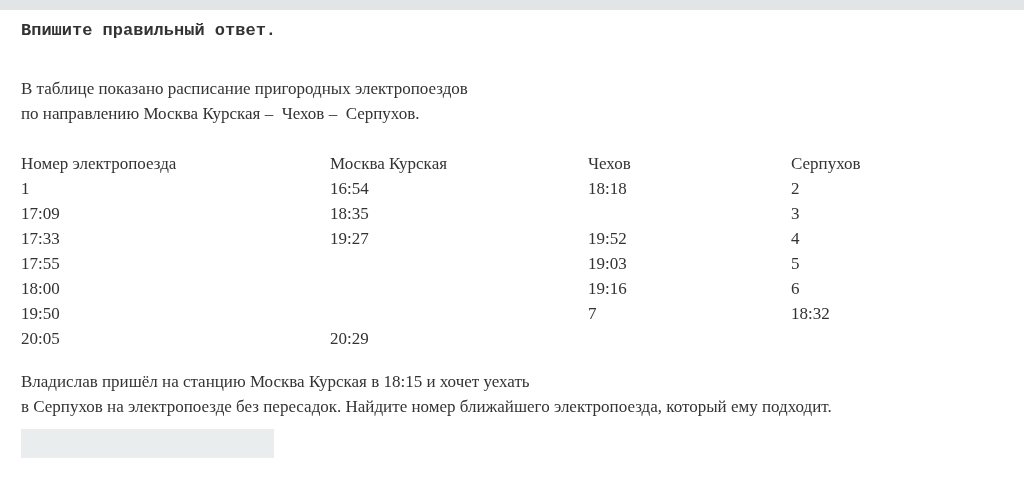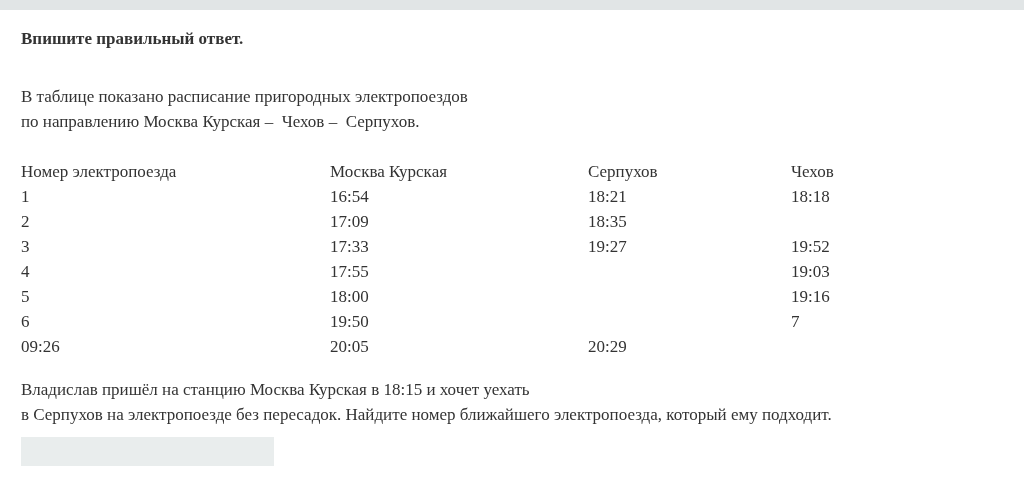--- a/index.html
+++ b/index.html
@@ -21,22 +21,23 @@
   }
   .content {
     padding: 0 21px;
     font-size: 17px;
     line-height: 25px;
   }
   .txt {
     white-space: pre-wrap;
   }
   .title {
-    margin-top: 16px;
+    margin-top: 8px;
     font-weight: bold;
+    font-family: Liberation Mono, monospace;
   }
   .intro {
     margin-top: 33px;
   }
   .timetable {
     display: grid;
     grid-template-columns: 309px 258px 203px 1fr;
     margin-top: 25px;
   }
   .cell {
@@ -71,26 +72,25 @@
   <div class="title txt">Впишите правильный ответ.</div>
 
   <div class="intro">
     <div class="txt">В таблице показано расписание пригородных электропоездов</div>
     <div class="txt">по направлению Москва Курская –  Чехов –  Серпухов.</div>
   </div>
 
   <div class="timetable">
     <div class="cell txt">Номер электропоезда</div>
     <div class="cell txt">Москва Курская</div>
+    <div class="cell txt">Чехов</div>
     <div class="cell txt">Серпухов</div>
-    <div class="cell txt">Чехов</div>
 
     <div class="cell txt">1</div>
     <div class="cell txt">16:54</div>
-    <div class="cell txt">18:21</div>
     <div class="cell txt">18:18</div>
 
     <div class="cell txt">2</div>
     <div class="cell txt">17:09</div>
     <div class="cell txt">18:35</div>
     <div class="cell txt"></div>
 
     <div class="cell txt">3</div>
     <div class="cell txt">17:33</div>
     <div class="cell txt">19:27</div>
@@ -104,21 +104,21 @@
     <div class="cell txt">5</div>
     <div class="cell txt">18:00</div>
     <div class="cell txt"></div>
     <div class="cell txt">19:16</div>
 
     <div class="cell txt">6</div>
     <div class="cell txt">19:50</div>
     <div class="cell txt"></div>
 
     <div class="cell txt">7</div>
-    <div class="cell txt">09:26</div>
+    <div class="cell txt">18:32</div>
     <div class="cell txt">20:05</div>
     <div class="cell txt">20:29</div>
   </div>
 
   <div class="question">
     <div class="txt">Владислав пришёл на станцию Москва Курская в 18:15 и хочет уехать</div>
     <div class="txt">в Серпухов на электропоезде без пересадок. Найдите номер ближайшего электропоезда, который ему подходит.</div>
   </div>
 
   <input class="answer-input" type="text" value="" style="">

